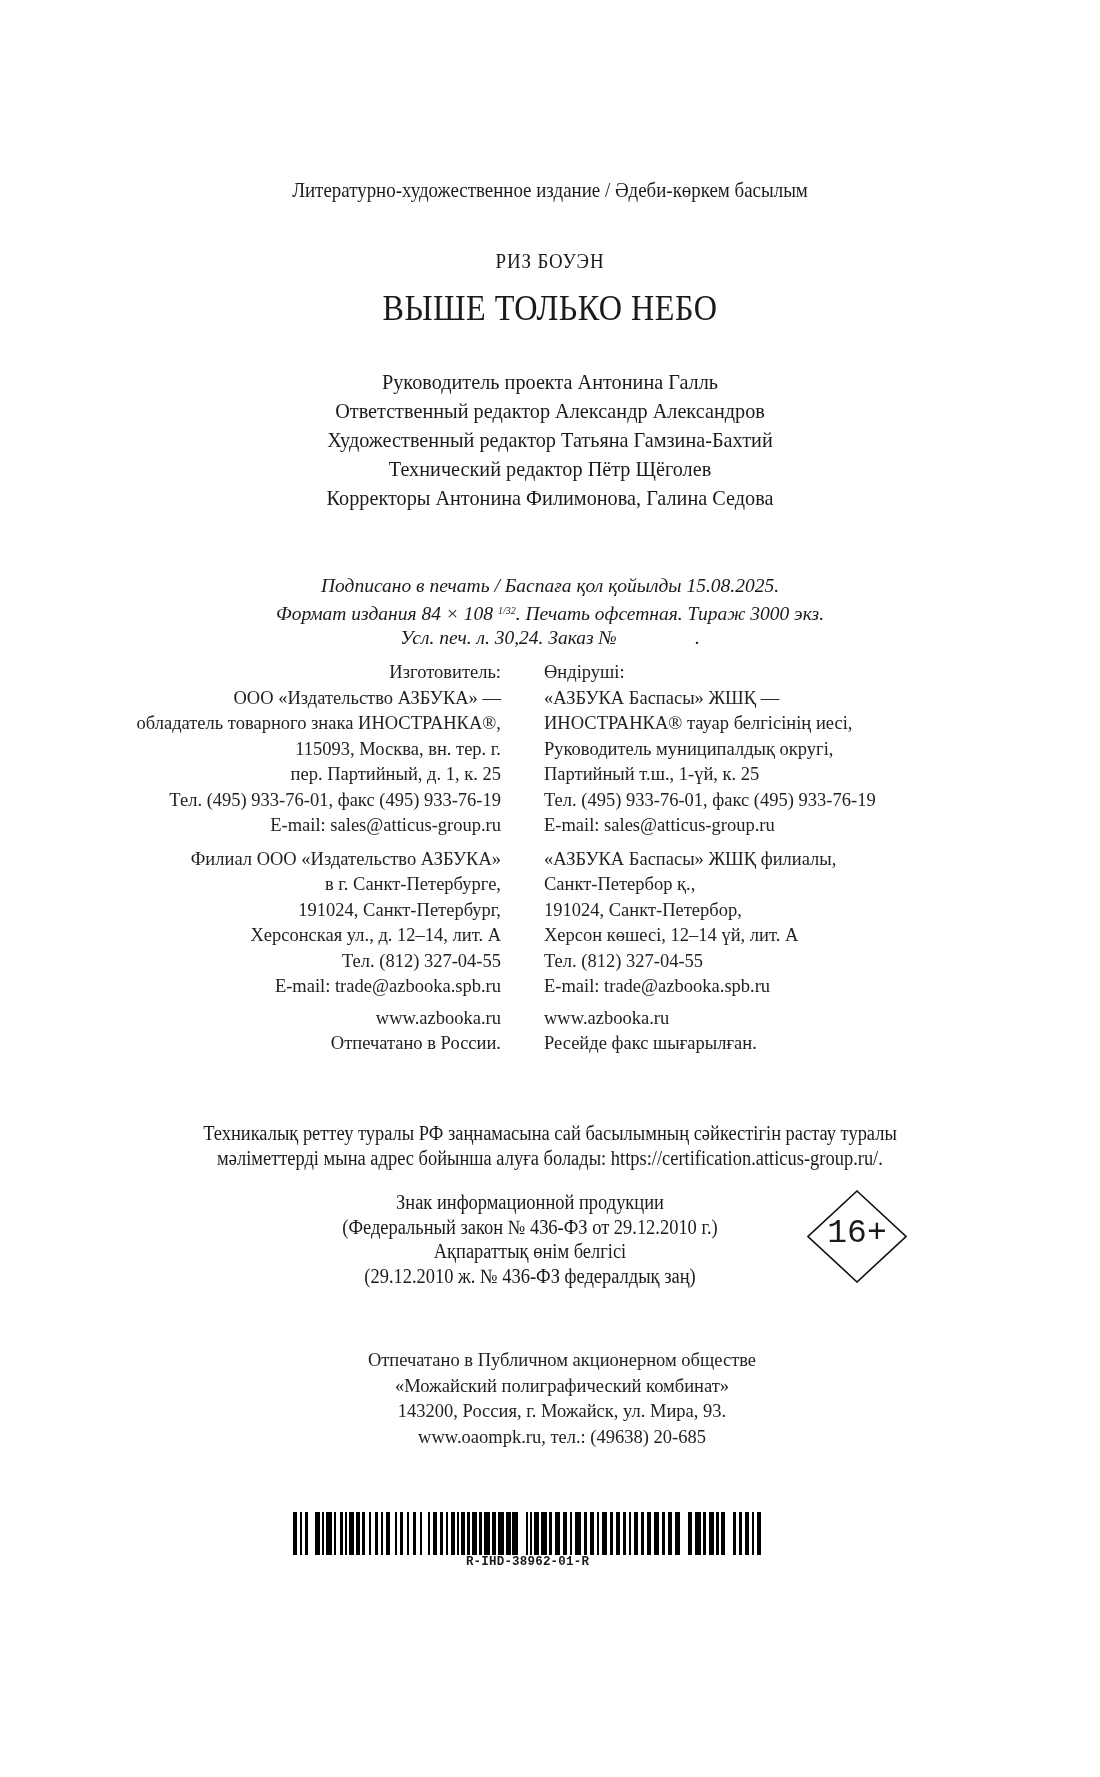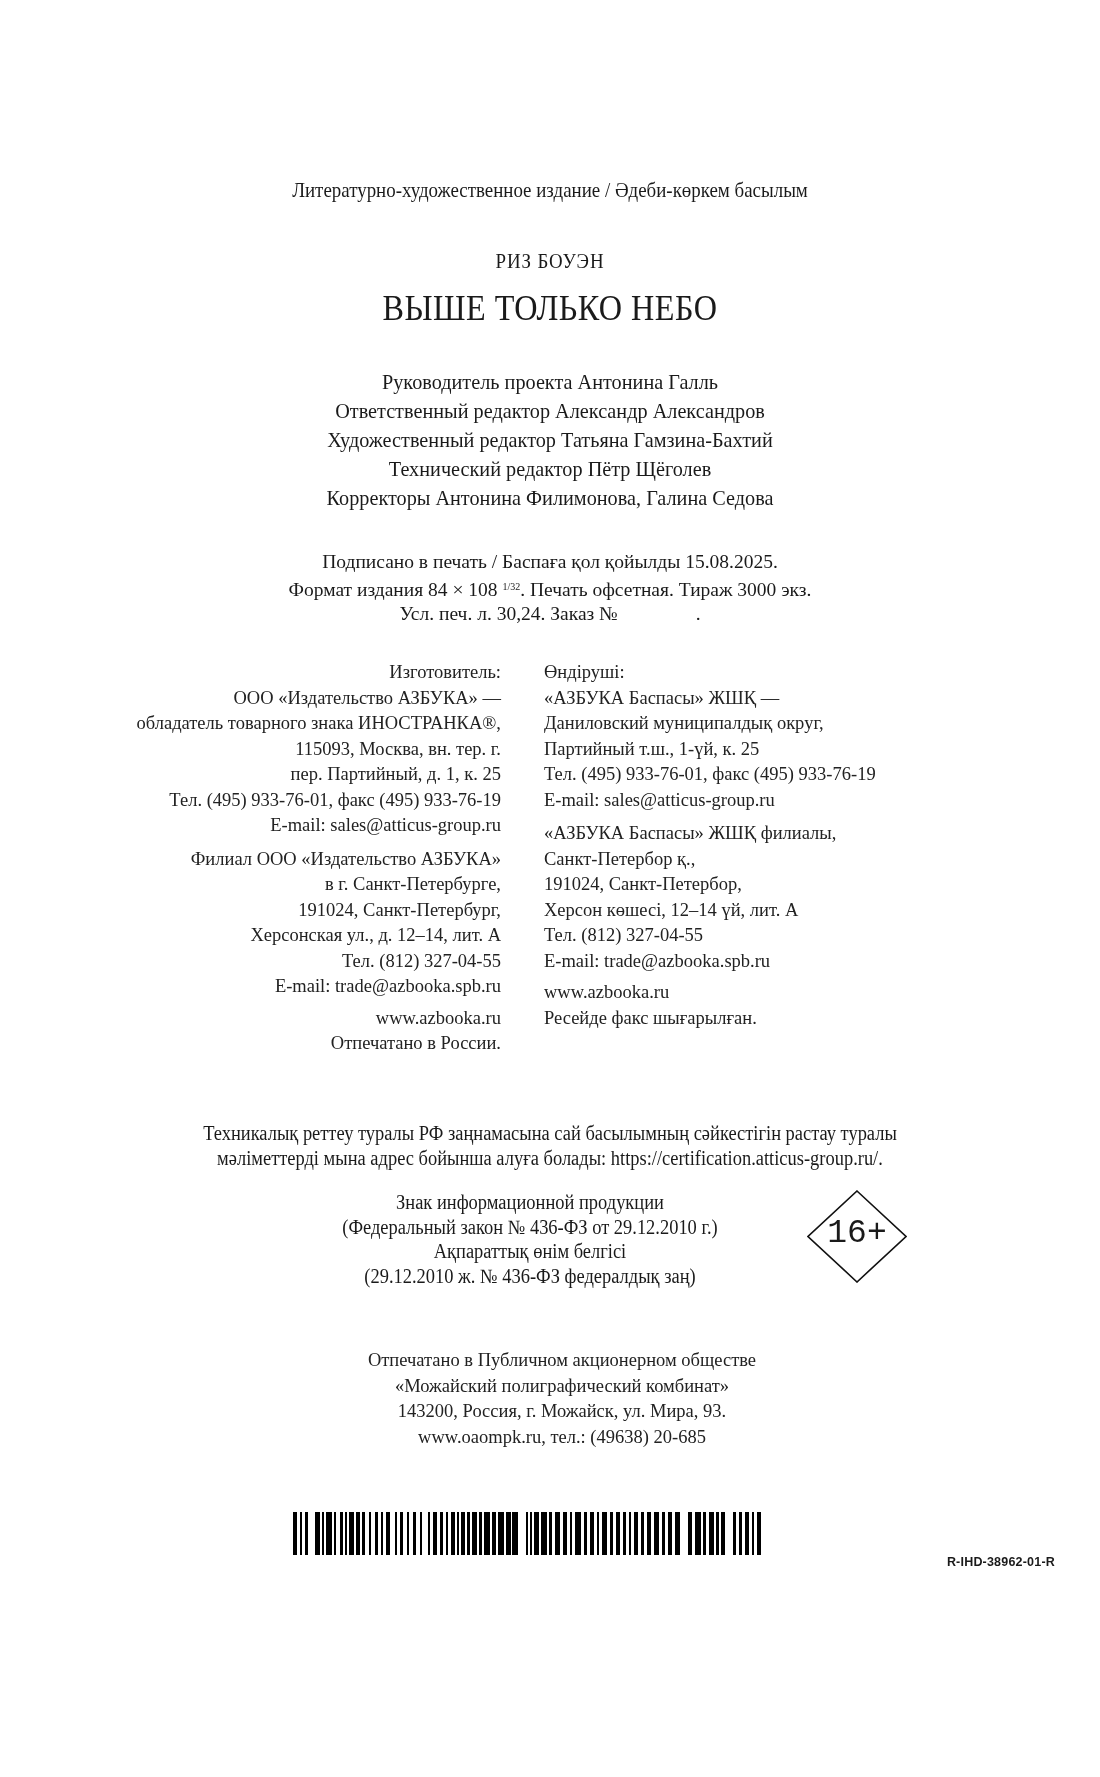--- a/index.html
+++ b/index.html
@@ -12,41 +12,41 @@
     .center { left: 0; width: 1100px; text-align: center; white-space: nowrap; }
     .cond { font-family: "Liberation Serif", serif; transform-origin: center top; }
 
     #genre { top: 177px; font-size: 22px; transform: scaleX(0.86); }
     #author { top: 249px; font-size: 21px; letter-spacing: 1px; transform: scaleX(0.9); }
     #title { top: 289px; font-size: 35px; letter-spacing: 0.5px; transform: scaleX(0.92); }
 
     #credits { top: 367px; font-size: 22px; line-height: 29px; transform: scaleX(0.92); }
     #credits div { text-align: center; }
 
-    #printinfo { top: 550px; font-size: 19.5px; line-height: 24.5px; }
+    #printinfo { top: 574px; font-size: 19.5px; line-height: 24.5px; font-style: italic; }
     #printinfo .sup { font-size: 10px; vertical-align: 6px; }
 
     .addr { font-size: 18.5px; line-height: 25.5px; white-space: nowrap; color: #222; }
     #left-col { right: 599px; top: 660px; text-align: right; }
     #right-col { left: 544px; top: 660px; text-align: left; }
     .addr .gap { height: 8px; }
     .addr .gap2 { height: 6px; }
 
     #tech { top: 1121px; font-size: 20.5px; line-height: 25px; transform: scaleX(0.9); }
 
     #law { left: 230px; width: 600px; top: 1190px; font-size: 20.5px; line-height: 24.5px; text-align: center; transform: scaleX(0.9); white-space: nowrap; }
 
     #age-badge { left: 807px; top: 1190px; width: 100px; height: 93px; }
     #age-badge svg { position: absolute; left: 0; top: 0; }
     #age-label { position: absolute; left: 0; width: 100px; top: 25px; text-align: center; font-size: 33px; font-family: Liberation Mono, monospace; }
 
     #printer { top: 1348px; font-size: 18.5px; line-height: 25.5px; color: #222; padding-left: 12px; }
 
     #barcode { left: 293px; top: 1512px; width: 468px; height: 43px; }
-    #barcode-text { left: 0; width: 1055px; text-align: right; top: 1555px; font-family: Liberation Sans, sans-serif; font-weight: bold; font-size: 12.5px; letter-spacing: 0.2px; }
+    #barcode-text { left: 0; width: 1055px; text-align: center; top: 1555px; font-family: Liberation Mono, monospace; font-weight: bold; font-size: 12.5px; letter-spacing: 0.2px; }
   </style>
 </head>
 <body>
 
 <div class="abs center cond" id="genre">Литературно-художественное издание / Әдеби-көркем басылым</div>
 <div class="abs center cond" id="author">РИЗ БОУЭН</div>
 <div class="abs center cond" id="title">ВЫШЕ ТОЛЬКО НЕБО</div>
 
 <div class="abs center" id="credits">
   <div>Руководитель проекта Антонина Галль</div>
@@ -78,21 +78,22 @@
   <div>Тел. (812) 327-04-55</div>
   <div>E-mail: trade@azbooka.spb.ru</div>
   <div class="gap2"></div>
   <div>www.azbooka.ru</div>
   <div>Отпечатано в России.</div>
 </div>
 
 <div class="abs addr" id="right-col">
   <div>Өндіруші:</div>
   <div>«АЗБУКА Баспасы» ЖШҚ —</div>
-  <div>Даниловский муниципалдық округ,</div>
+  <div>ИНОСТРАНКА® тауар белгісінің иесі,</div>
+  <div>Руководитель муниципалдық округі,</div>
   <div>Партийный т.ш., 1-үй, к. 25</div>
   <div>Тел. (495) 933-76-01, факс (495) 933-76-19</div>
   <div>E-mail: sales@atticus-group.ru</div>
   <div class="gap"></div>
   <div>«АЗБУКА Баспасы» ЖШҚ филиалы,</div>
   <div>Санкт-Петербор қ.,</div>
   <div>191024, Санкт-Петербор,</div>
   <div>Херсон көшесі, 12–14 үй, лит. А</div>
   <div>Тел. (812) 327-04-55</div>
   <div>E-mail: trade@azbooka.spb.ru</div>

